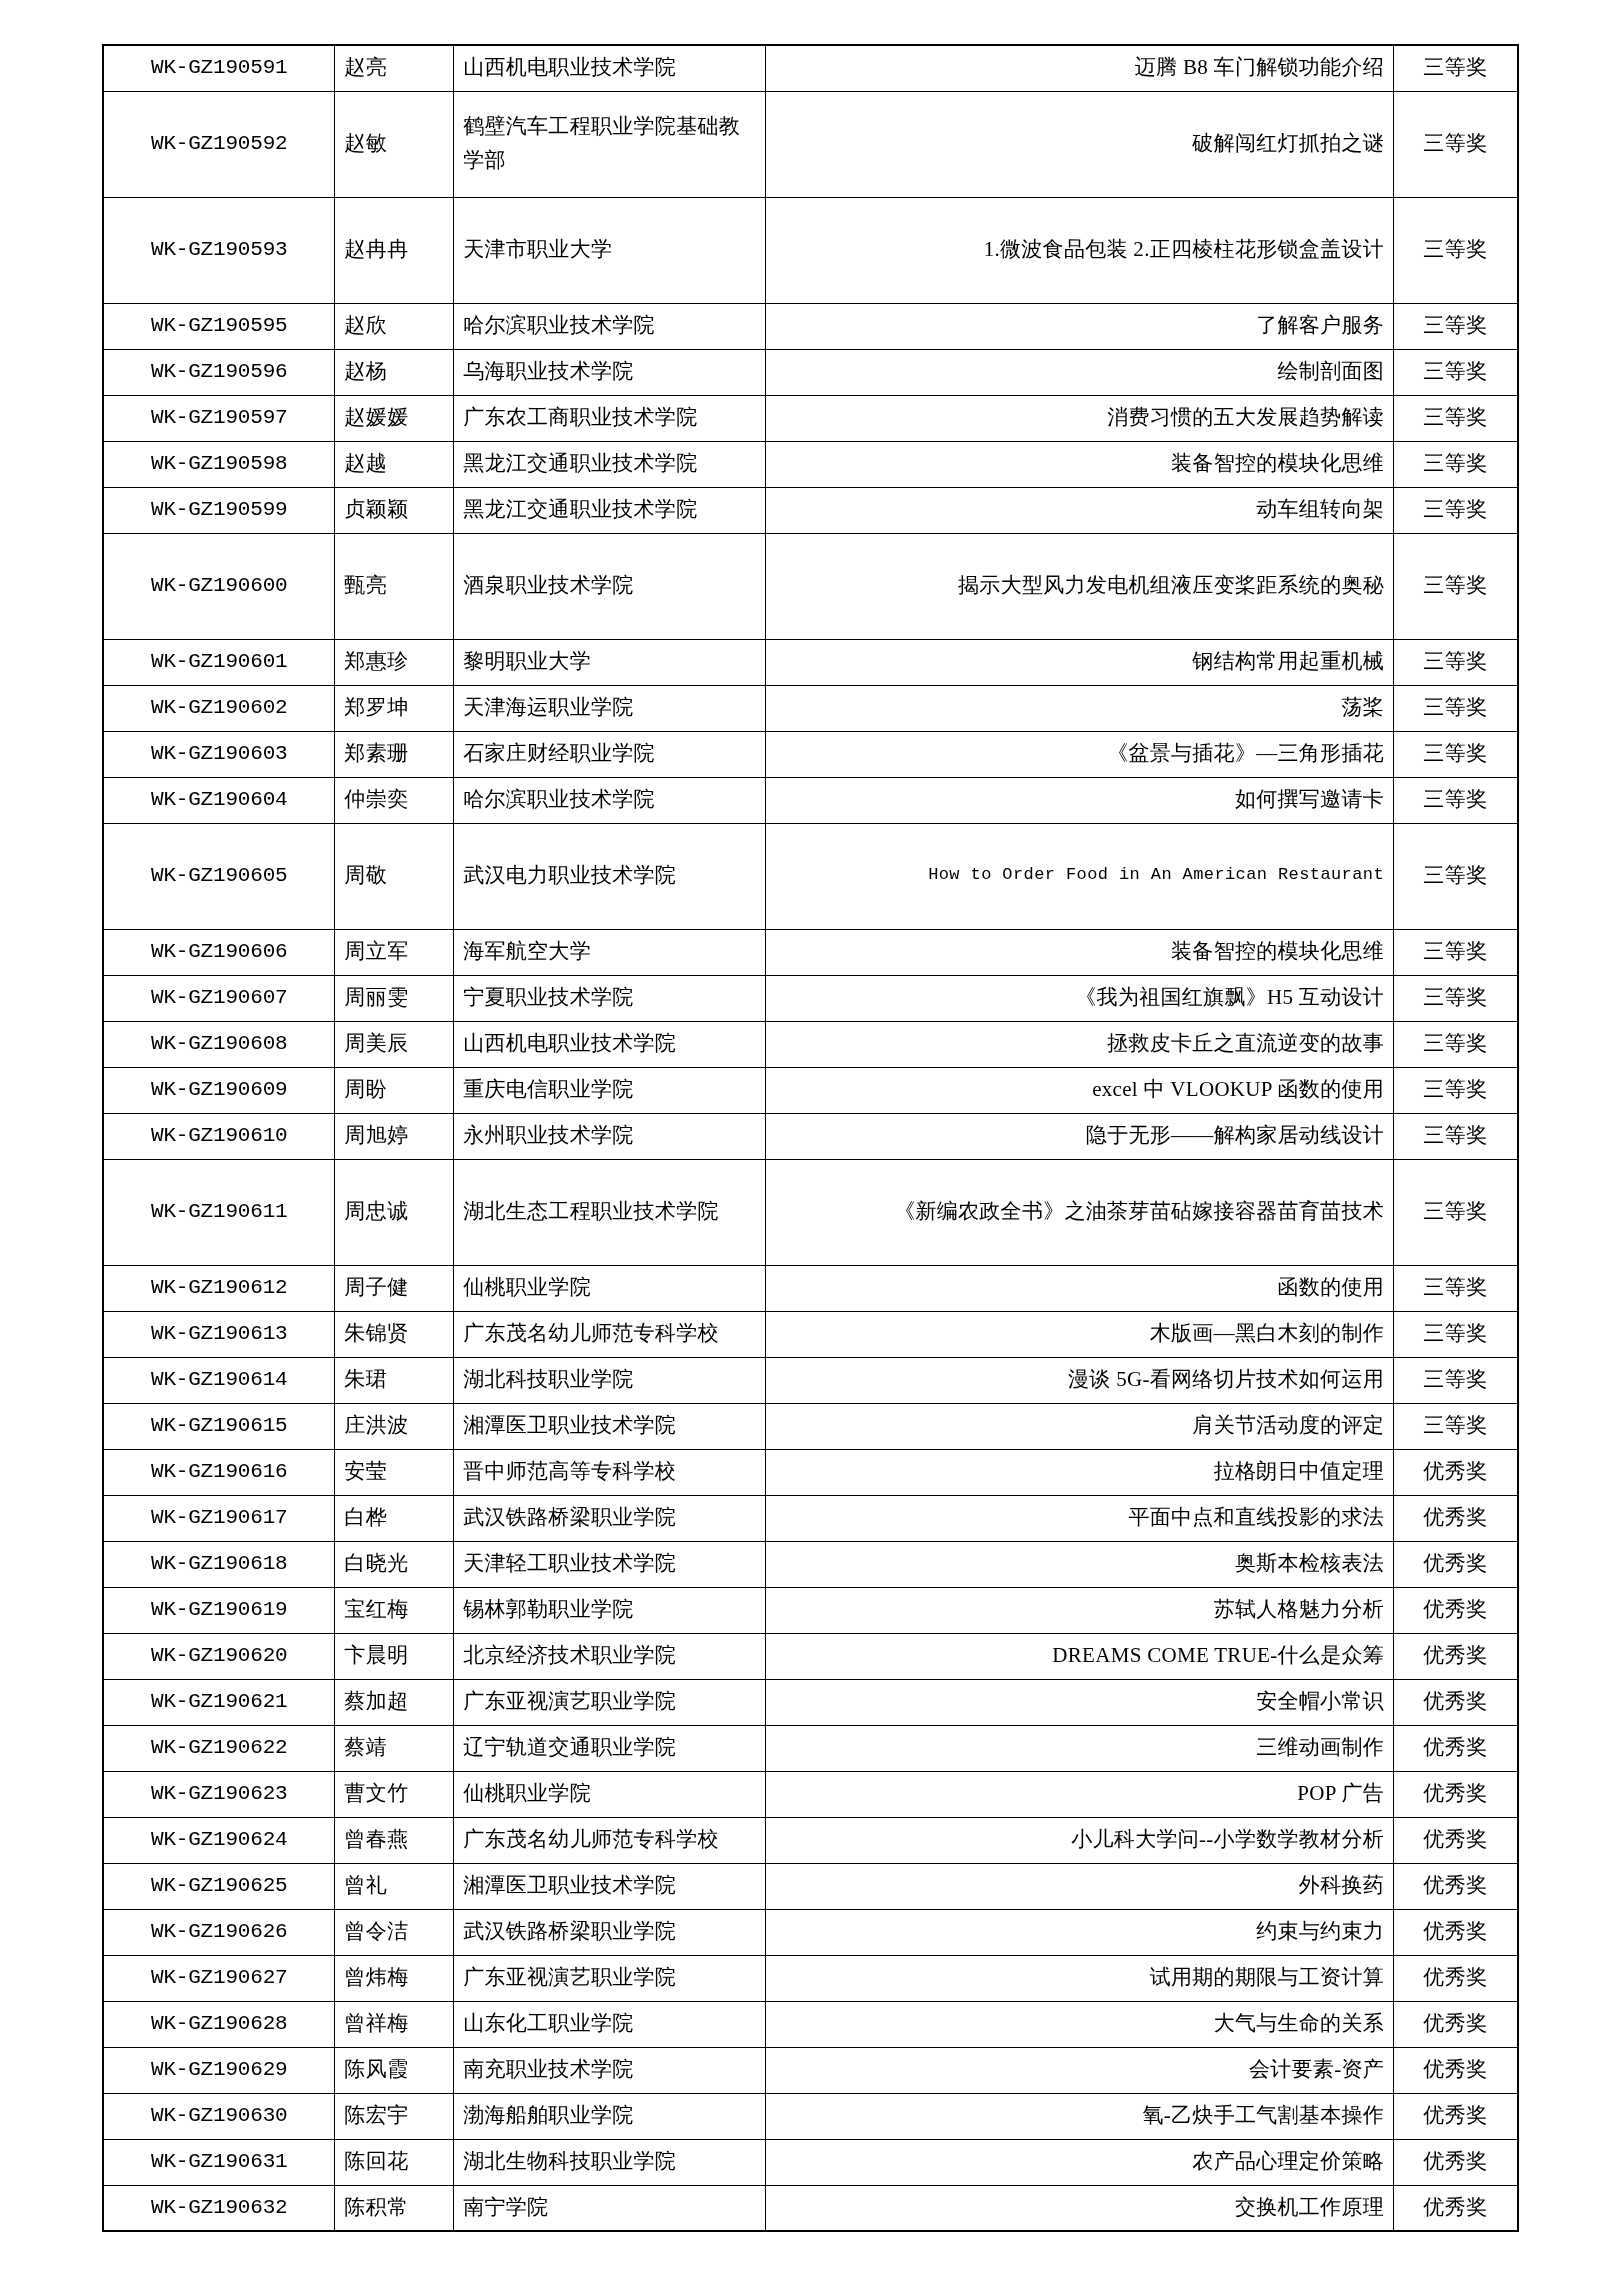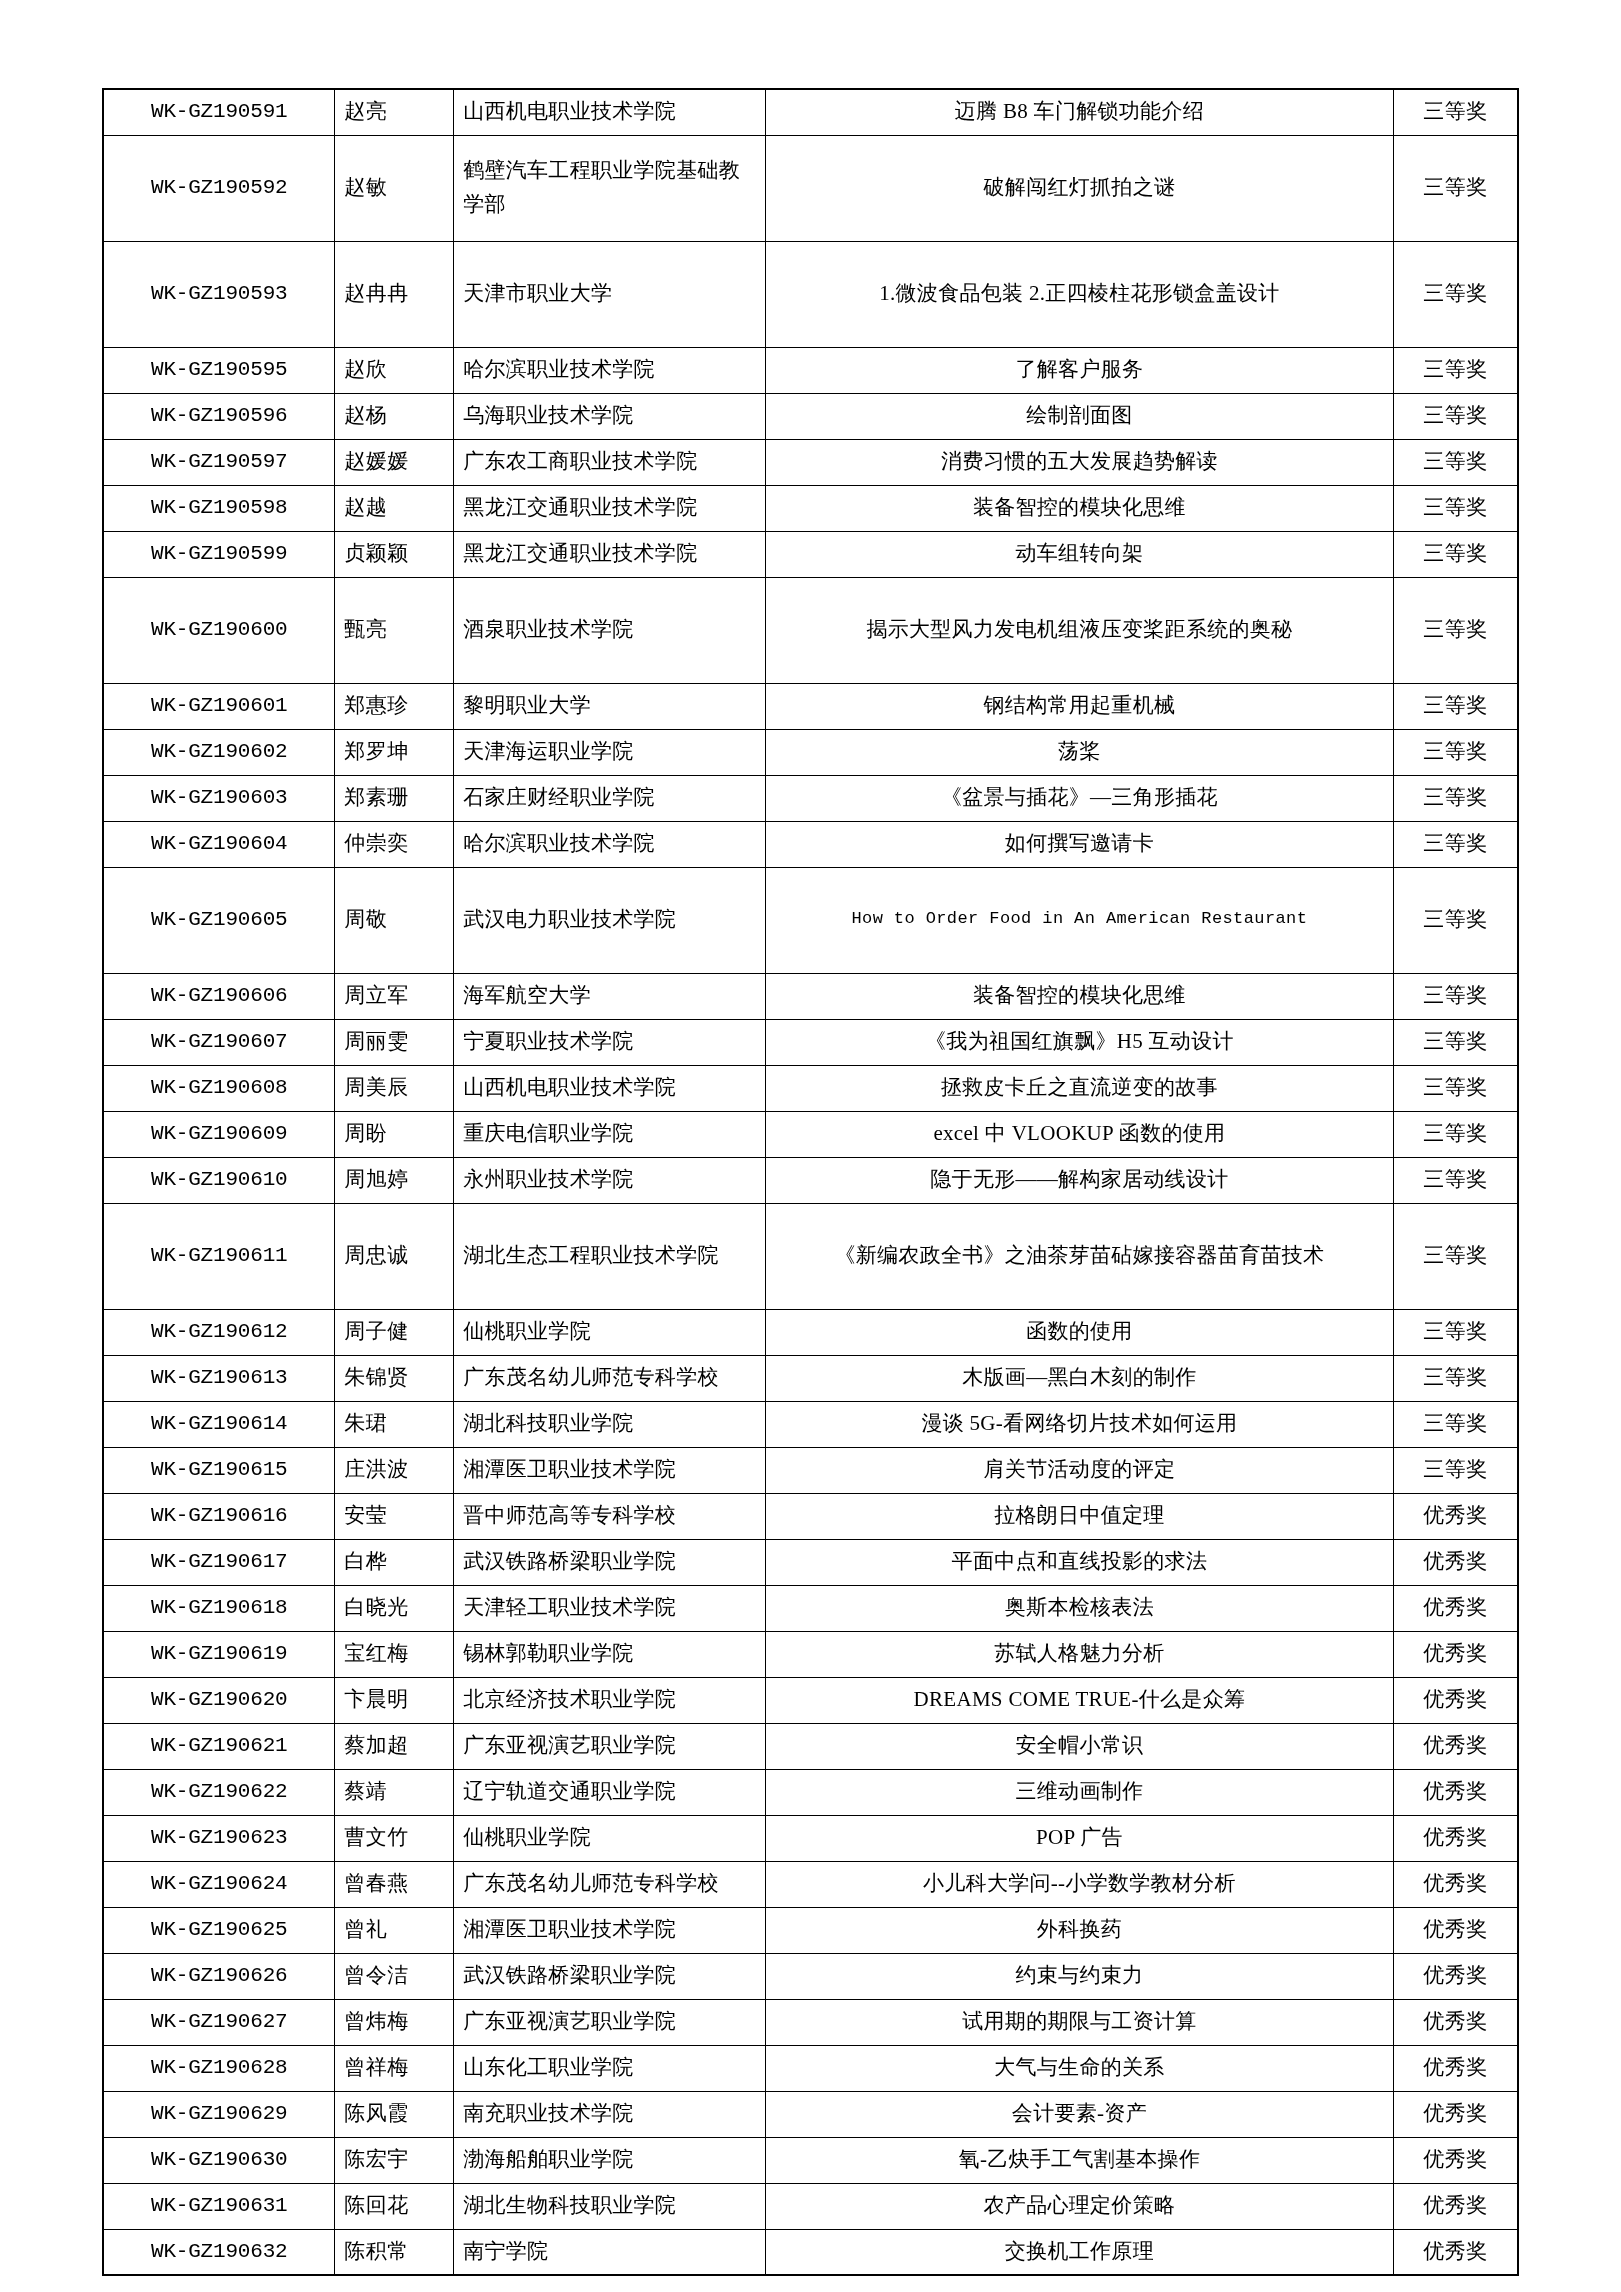--- a/index.html
+++ b/index.html
@@ -12,21 +12,21 @@
     height: 2293px;
     font-family: "Liberation Serif", "DejaVu Serif", serif;
     color: #000000;
     -webkit-font-smoothing: none;
   }
   .page {
     position: relative;
     width: 1621px;
     height: 2293px;
     box-sizing: border-box;
-    padding: 88px 102px 0 102px;
+    padding: 44px 102px 0 102px;
   }
   table.award-table {
     border-collapse: collapse;
     table-layout: fixed;
     width: 1417px;
     border: 2.5px solid #000;
   }
   table.award-table col.c-code  { width: 201px; }
   table.award-table col.c-name  { width: 103px; }
   table.award-table col.c-school{ width: 270px; }
@@ -53,21 +53,21 @@
     text-align: left;
     white-space: nowrap;
     letter-spacing: 0.5px;
   }
   td.school {
     text-align: left;
     letter-spacing: 0.3px;
     margin-top: 8px;
   }
   td.title {
-    text-align: center;
+    text-align: right;
     letter-spacing: 0.3px;
   }
   td.award {
     text-align: center;
     white-space: nowrap;
     letter-spacing: 0.5px;
   }
   
   td.title.latin {
     font-family: "Liberation Mono", "DejaVu Sans Mono", monospace;

